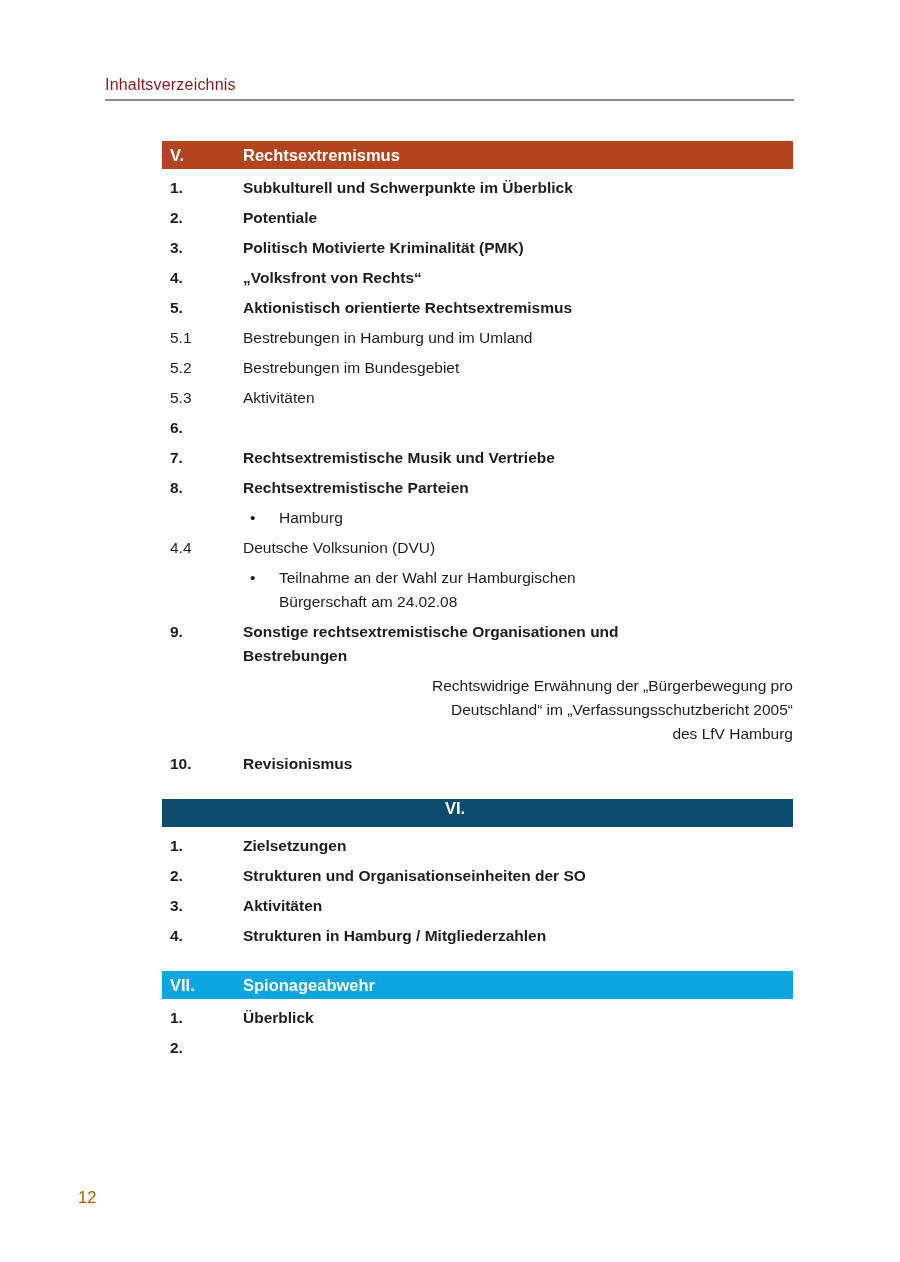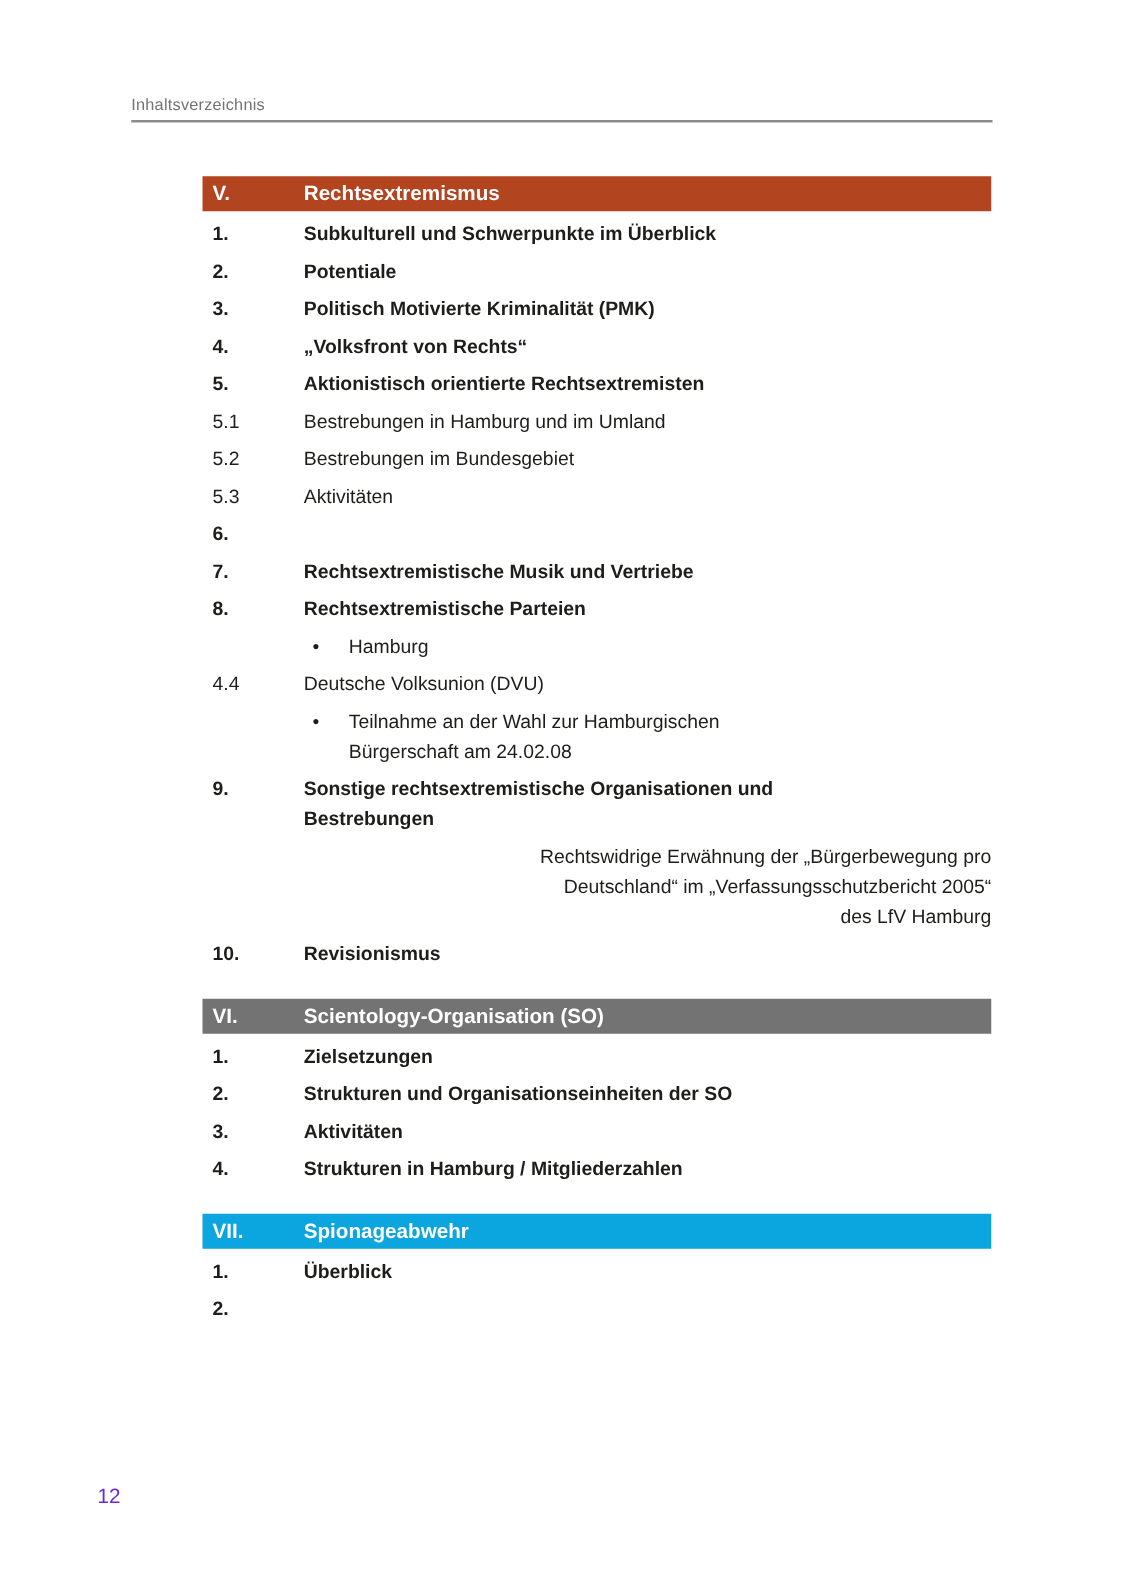--- a/index.html
+++ b/index.html
@@ -8,57 +8,57 @@
     background:#ffffff;
     font-family:"Liberation Sans", sans-serif;
     color:#1d1d1b;
     position:relative;
     overflow:hidden;
   }
   .doc-header{
     position:absolute;
     left:105px;top:76px;
     width:689px;
-    font-size:13px;
-    color:#737373;
+    font-size:16px;
+    color:#7f1d1d;
     padding-bottom:5px;
     border-bottom:2px solid #8c8c8c;
     letter-spacing:0.2px;
   }
   .toc{
     position:absolute;
     left:162px;top:141px;
     width:631px;
     font-size:15.5px;
   }
   .bar{
     height:28px;
     display:flex;
     align-items:center;
     color:#ffffff;
     font-weight:bold;
     font-size:16.5px;
     margin-bottom:7px;
   }
   .bar-v{background:#b34420;}
-  .bar-vi{background:#737373;}
+  .bar-vi{background:#0c4a6e;flex-direction:column;}
   .bar-vii{background:#0ba5e0;justify-content:center;}
   .section-gap{margin-top:23px;}
   .num{width:73px;padding-left:8px;flex:none;}
   .row{display:flex;line-height:24px;margin-bottom:6px;}
   .txt{flex:1;white-space:pre-line;}
   .b{font-weight:bold;}
   .bullet-row{padding-left:88px;}
   .bullet{width:29px;flex:none;}
   .nonum{padding-left:81px;text-align:right;}
   .page-number{
     position:absolute;
     left:78px;top:1188px;
     font-size:16.5px;
-    color:#6d28d9;
+    color:#a16207;
   }
 </style>
 </head>
 <body>
 
 <div class="doc-header">Inhaltsverzeichnis</div>
 
 <div class="toc">
 
   <div class="bar bar-v">
@@ -77,21 +77,21 @@
   <div class="row">
     <span class="num b">3.</span>
     <span class="txt b">Politisch Motivierte Kriminalität (PMK)</span>
   </div>
   <div class="row">
     <span class="num b">4.</span>
     <span class="txt b">„Volksfront von Rechts“</span>
   </div>
   <div class="row">
     <span class="num b">5.</span>
-    <span class="txt b">Aktionistisch orientierte Rechtsextremisten</span>
+    <span class="txt b">Aktionistisch orientierte Rechtsextremismus</span>
   </div>
   <div class="row">
     <span class="num">5.1</span>
     <span class="txt">Bestrebungen in Hamburg und im Umland</span>
   </div>
   <div class="row">
     <span class="num">5.2</span>
     <span class="txt">Bestrebungen im Bundesgebiet</span>
   </div>
   <div class="row">
@@ -132,21 +132,20 @@
 Deutschland“ im „Verfassungsschutzbericht 2005“
 des LfV Hamburg</span>
   </div>
   <div class="row">
     <span class="num b">10.</span>
     <span class="txt b">Revisionismus</span>
   </div>
 
   <div class="bar bar-vi section-gap">
     <span class="num">VI.</span>
-    <span class="txt">Scientology-Organisation (SO)</span>
   </div>
 
   <div class="row">
     <span class="num b">1.</span>
     <span class="txt b">Zielsetzungen</span>
   </div>
   <div class="row">
     <span class="num b">2.</span>
     <span class="txt b">Strukturen und Organisationseinheiten der SO</span>
   </div>

